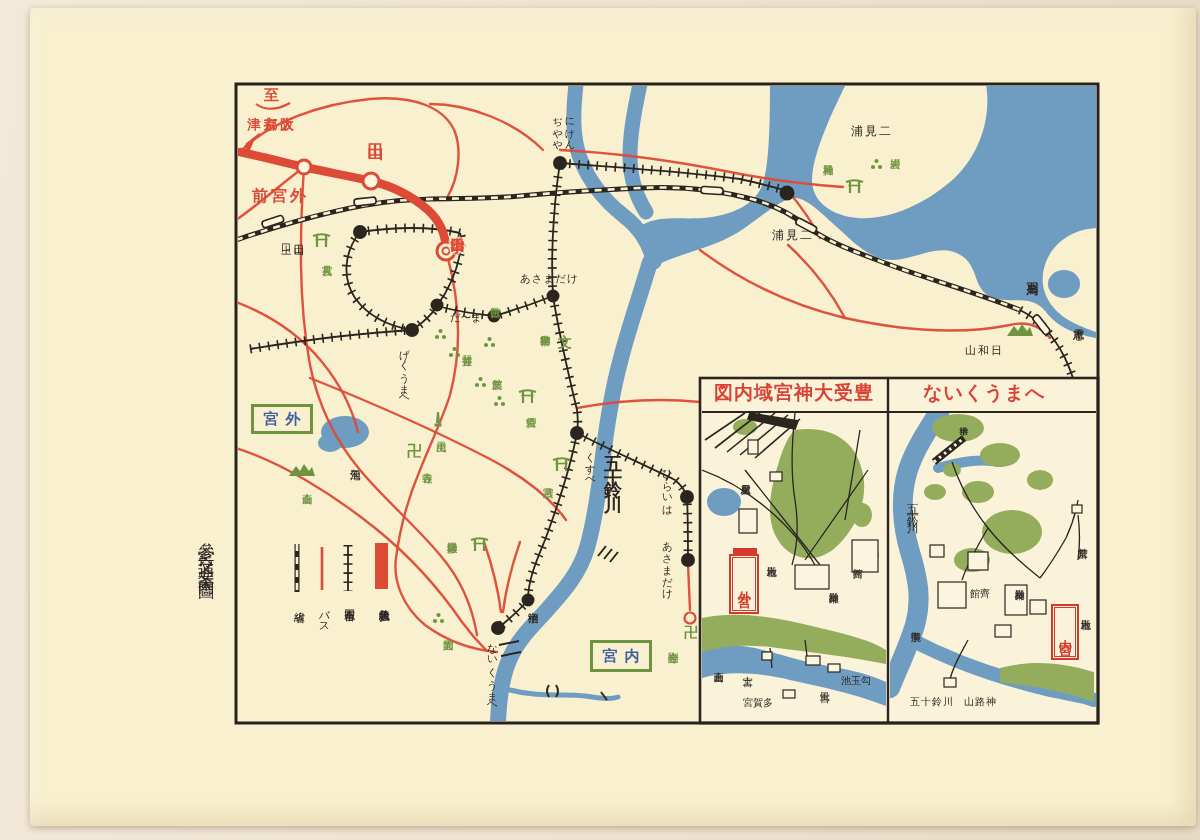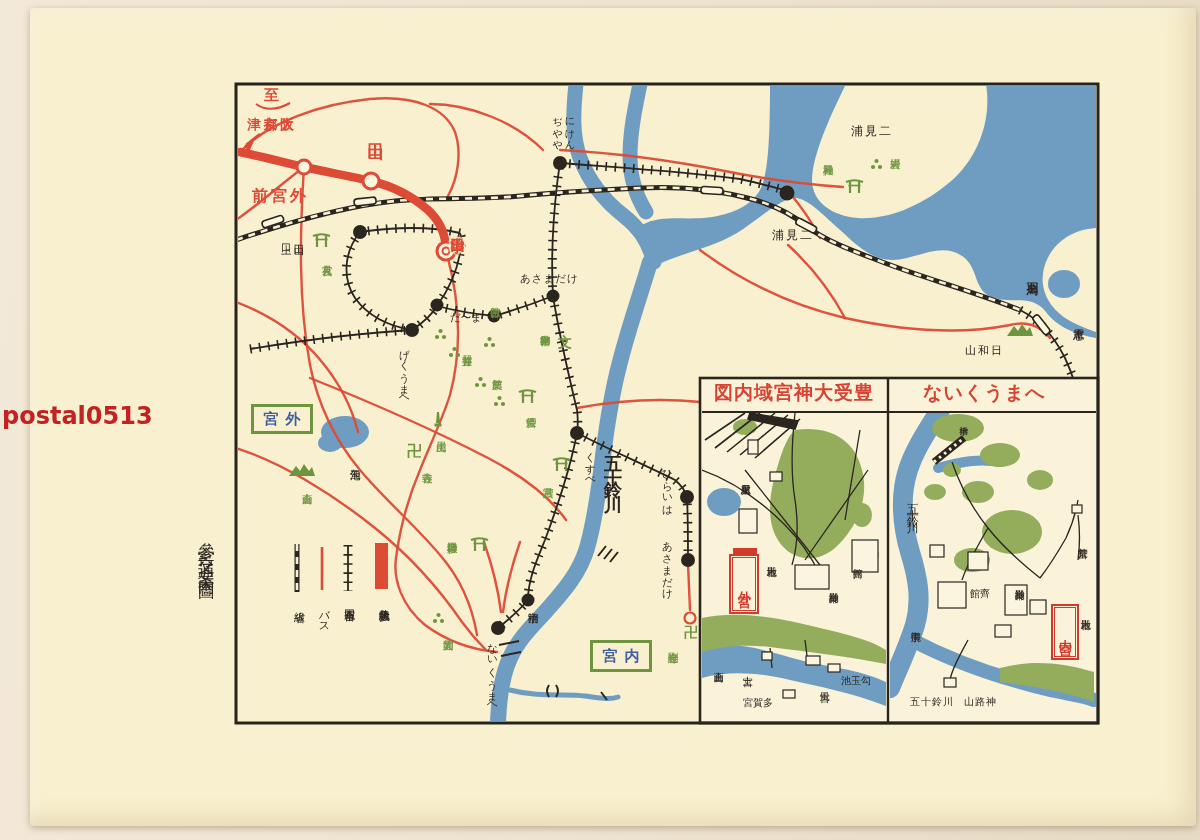--- a/index.html
+++ b/index.html
@@ -268,21 +268,20 @@
       </g>
     </g>
 
     <line x1="702" y1="412" x2="1096" y2="412" stroke="#2b2520" stroke-width="2"></line>
     <line x1="888" y1="378" x2="888" y2="723" stroke="#2b2520" stroke-width="2.4"></line>
     <rect x="700" y="378" width="398" height="345" fill="none" stroke="#2b2520" stroke-width="2.6"></rect>
     <rect x="236" y="84" width="862" height="639" fill="none" stroke="#26221c" stroke-width="3"></rect>
   </svg>
 
   <div id="overlay" style="position:absolute;left:0;top:0;width:1200px;height:840px">
-      <div class="lbl h sans" style="left: 2px; top: 402px; font-size: 24px; font-weight: bold; color: rgb(195, 34, 34);">postal0513</div>
       <div class="lbl v" style="left: 196px; top: 528px; font-size: 17px; letter-spacing: 7px; color: rgb(43, 37, 32);">參宮交通案內圖</div>
       <div class="lbl v" style="left: 377px; top: 601px; font-size: 11px; color: rgb(43, 37, 32);">大軌參急線</div>
       <div class="lbl v" style="left: 342px; top: 601px; font-size: 11px; color: rgb(43, 37, 32);">合同電車</div>
       <div class="lbl v" style="left: 317px; top: 603px; font-size: 11px; color: rgb(43, 37, 32);">バス</div>
       <div class="lbl v" style="left: 292px; top: 603px; font-size: 11px; color: rgb(43, 37, 32);">省線</div>
       <div class="lbl h" style="left: 264px; top: 86px; font-size: 15px; font-weight: bold; color: rgb(221, 74, 54);">至</div>
       <div class="lbl v" style="left: 246px; top: 106px; font-size: 13.5px; font-weight: bold; color: rgb(221, 74, 54);">大阪
 京都
 津</div>
       <div class="lbl v" style="left: 366px; top: 131px; font-size: 16px; font-weight: bold; color: rgb(221, 74, 54);">山田</div>

